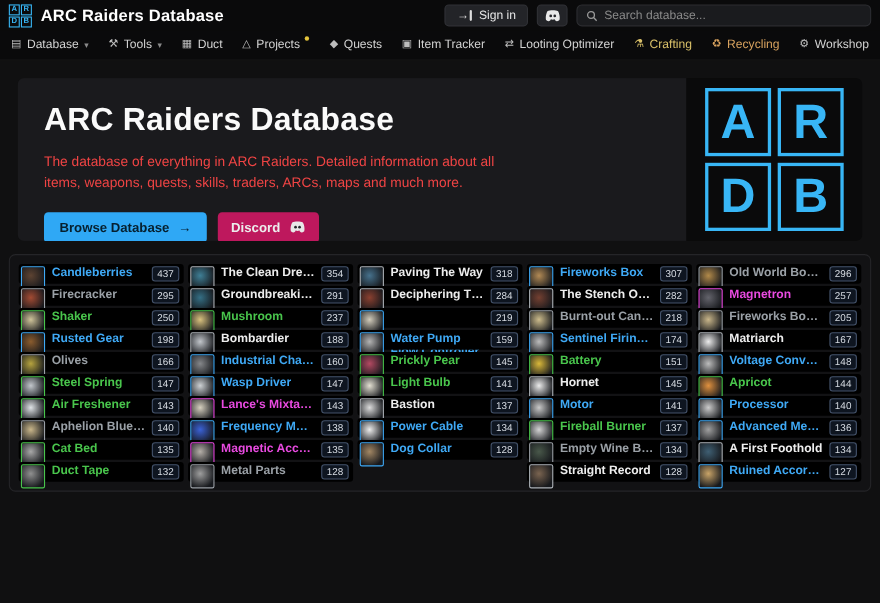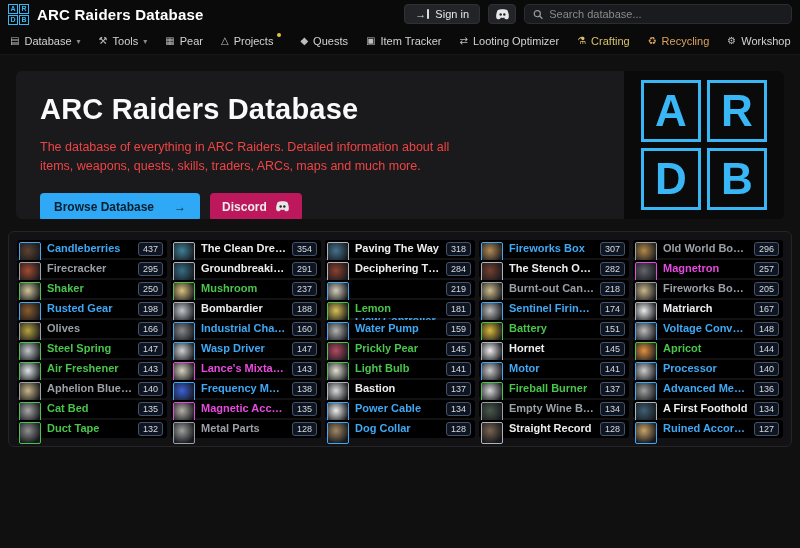--- a/index.html
+++ b/index.html
@@ -34,21 +34,21 @@
   .nav-item .chev { font-size:8px; color:#8a8a8a; }
   .nav-dot { width:4px; height:4px; border-radius:50%; background:#e4c43c; position:relative; top:-6px; left:-1px; }
 
   
   .hero { margin:16px 16px 12px 16px; display:flex; border-radius:6px; overflow:hidden; height:148px; }
   .hero-left { flex:1; background:#1a1a1d; padding:22px 24px; }
   .hero-title { font-size:29px; font-weight:bold; color:#fafafa; margin-bottom:12px; letter-spacing:.2px; }
   .hero-desc { font-size:12.5px; line-height:1.55; color:#ef4444; max-width:430px; margin-bottom:16px; }
   .hero-buttons { display:flex; gap:10px; }
   .btn-primary { background:#2fa8f5; color:#06202f; font-weight:bold; font-size:12px; border:none;
-    border-radius:4px; padding:7px 14px; display:flex; align-items:center; gap:20px; cursor:pointer; }
+    border-radius:4px; padding:7px 14px; display:flex; align-items:center; gap:8px; cursor:pointer; }
   .btn-secondary { background:#be185d; color:#ececec; font-weight:bold; font-size:12px; border:none;
     border-radius:4px; padding:7px 12px; display:flex; align-items:center; gap:8px; cursor:pointer; }
   .hero-logo-panel { width:160px; background:#0a0a0b; display:flex; align-items:center; justify-content:center; }
   .biglogo { display:grid; grid-template-columns:60px 60px; grid-template-rows:62px 62px; gap:6px; }
   .biglogo .cellbox { border:3px solid #38b6f6; color:#38b6f6; font-size:44px; font-weight:bold;
     display:flex; align-items:center; justify-content:center; line-height:1; }
 
   
   .popular-card { margin:0 8px; background:#121214; border:1px solid #252528; border-radius:6px;
     padding:8px 8px 8px 8px; }
@@ -108,21 +108,21 @@
       <span>Database</span>
       <span class="chev">▾</span>
     </div>
     <div class="nav-item">
       <span class="nicon">⚒</span>
       <span>Tools</span>
       <span class="chev">▾</span>
     </div>
     <div class="nav-item">
       <span class="nicon">▦</span>
-      <span>Pear</span>
+      <span>Duct</span>
     </div>
     <div class="nav-item">
       <span class="nicon">△</span>
       <span>Projects</span>
       <span class="nav-dot" style="background: rgb(228, 196, 60);"></span>
     </div>
     <div class="nav-item">
       <span class="nicon">◆</span>
       <span>Quests</span>
     </div>
@@ -293,25 +293,20 @@
           <span class="tile" style="border-color: rgb(174, 180, 186); background: radial-gradient(circle at 40% 38%, rgb(138, 64, 48) 0%, rgb(22, 24, 28) 78%);"></span>
           <span class="iname" style="color: rgb(237, 237, 237);">Deciphering The ...</span>
           <span class="badge">284</span>
         </div>
         <div class="cell">
           <span class="tile" style="border-color: rgb(63, 169, 245); background: radial-gradient(circle at 40% 38%, rgb(210, 204, 187) 0%, rgb(22, 24, 28) 78%);"></span>
           <span class="iname" style="color: rgb(63, 169, 245); margin-top: 32px;">Flow Controller</span>
           <span class="badge">219</span>
         </div>
         <div class="cell">
-          <span class="tile" style="border-color: rgb(73, 197, 76); background: radial-gradient(circle at 40% 38%, rgb(217, 193, 83) 0%, rgb(22, 24, 28) 78%);"></span>
-          <span class="iname" style="color: rgb(73, 197, 76);">Lemon</span>
-          <span class="badge">181</span>
-        </div>
-        <div class="cell">
           <span class="tile" style="border-color: rgb(63, 169, 245); background: radial-gradient(circle at 40% 38%, rgb(179, 179, 179) 0%, rgb(22, 24, 28) 78%);"></span>
           <span class="iname" style="color: rgb(63, 169, 245);">Water Pump</span>
           <span class="badge">159</span>
         </div>
         <div class="cell">
           <span class="tile" style="border-color: rgb(73, 197, 76); background: radial-gradient(circle at 40% 38%, rgb(179, 74, 98) 0%, rgb(22, 24, 28) 78%);"></span>
           <span class="iname" style="color: rgb(73, 197, 76);">Prickly Pear</span>
           <span class="badge">145</span>
         </div>
         <div class="cell">

